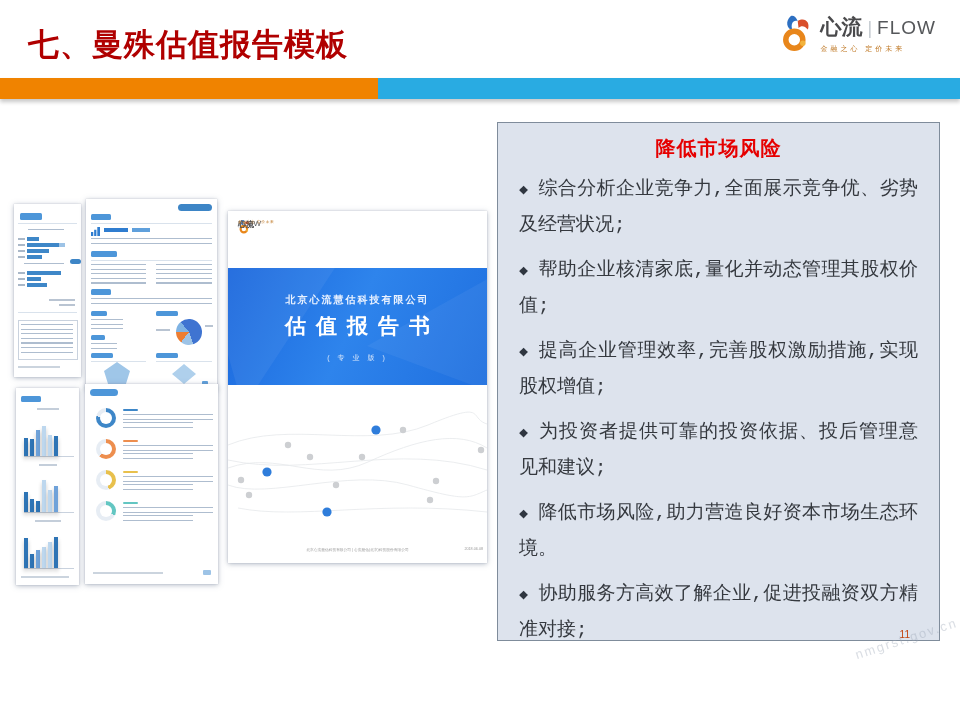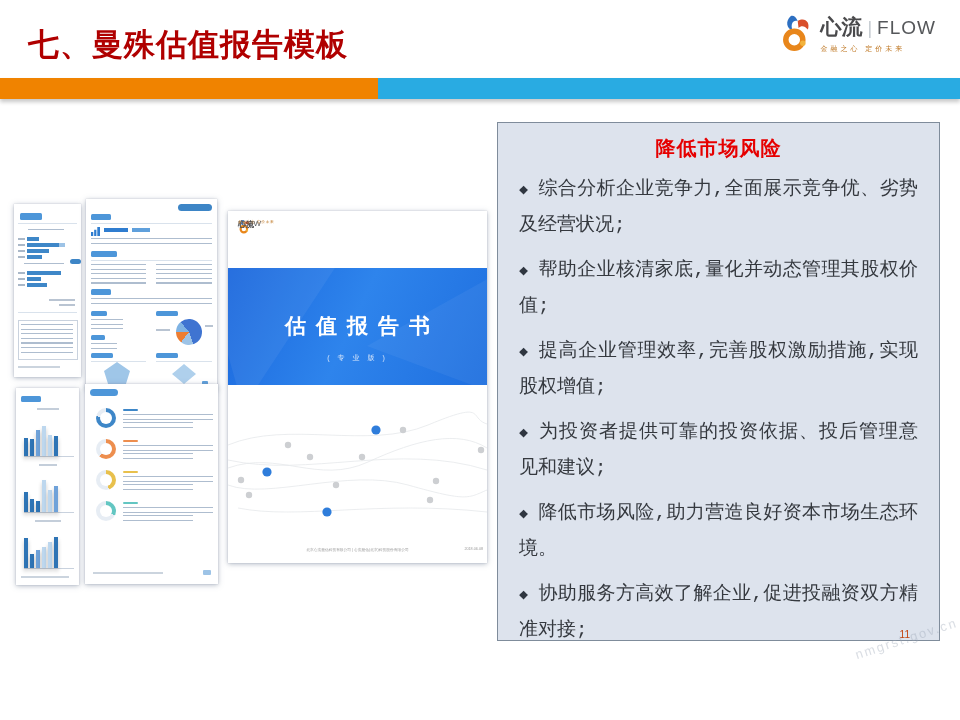--- a/index.html
+++ b/index.html
@@ -270,20 +270,21 @@
             <span>心流</span>
             <span style="color:#C3C9CF;font-weight:300;">|</span>
             <span class="en">FLOW</span>
           </div>
         <div class="c-logo-tag">金融之心 定价未来</div>
       </div>
     </div>
     <div class="c-banner">
       <div class="facet1"></div>
         <div class="facet2"></div>
+      <div class="c-company">北京心流慧估科技有限公司</div>
       <div class="c-title">估值报告书</div>
       <div class="c-sub">( 专 业 版 )</div>
     </div>
     <svg id="net" width="259" height="150" viewBox="0 0 259 150">
       <path class="npath" d="M0,78 C50,60 90,95 140,72 S230,40 259,58"></path>
       <path class="npath" d="M0,95 C40,110 120,78 180,95 S240,108 259,100"></path>
       <path class="npath" d="M0,55 C60,30 140,60 200,35 S240,28 259,34"></path>
       <path class="npath" d="M10,118 C70,130 150,110 259,122"></path>
       <path class="npath" d="M0,70 C80,88 170,52 259,80"></path>
     <circle cx="13" cy="90" r="3.2" class="nd-gray"></circle>

